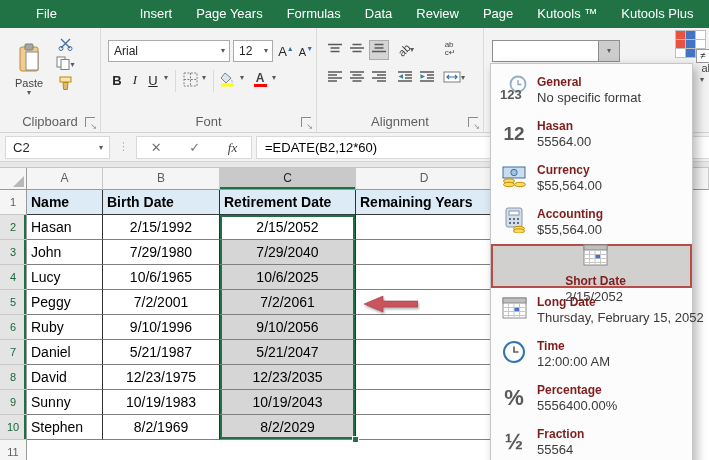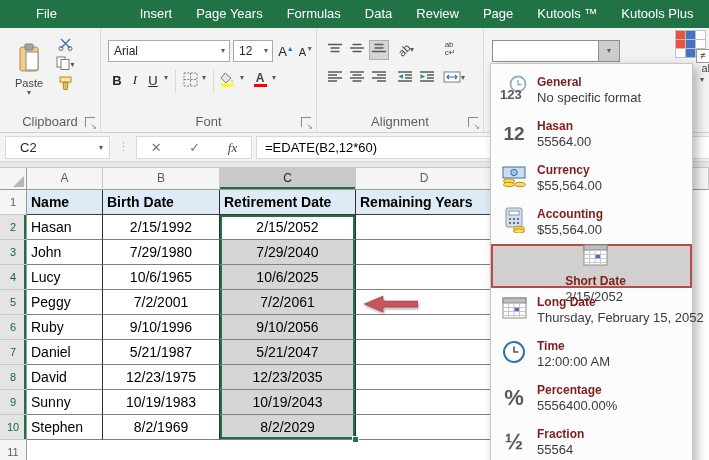--- a/index.html
+++ b/index.html
@@ -54,21 +54,21 @@
   .cfgrid .r{background:#e8533f;} .cfgrid .bl{background:#4472c4;}
   .cfne{position:absolute;right:-6px;bottom:-6px;width:13px;height:12px;background:#fff;
     border:1px solid #9a9a9a;font-size:10px;line-height:12px;text-align:center;color:#262626;}
   .cftxt{font-size:11px;color:#444;margin-top:4px;align-self:flex-end;padding-right:2px;}
 
   
   .fxbar{position:absolute;top:133px;left:0;width:709px;height:29px;background:#f3f3f3;
     border-bottom:1px solid #d6d6d6;box-sizing:border-box;}
   .fxbox{position:absolute;top:3px;height:23px;background:#fff;border:1px solid #d9d9d9;
     box-sizing:border-box;display:flex;align-items:center;font-size:13px;color:#262626;}
-  .namebox{left:5px;width:105px;padding-left:14px;}
+  .namebox{left:5px;width:105px;padding-left:7px;}
   .namebox .caret{margin-left:auto;padding-right:6px;}
   .fxdots{position:absolute;left:118px;top:7px;color:#ababab;font-size:11px;letter-spacing:0;}
   .fxbtns{left:136px;width:116px;justify-content:space-around;color:#767676;}
   .fxbtns .fx{font-style:italic;font-family:"Liberation Serif",serif;color:#3f3f3f;}
   .formula{left:256px;width:495px;padding-left:8px;color:#000;}
   .fxgap{position:absolute;top:162px;left:0;width:709px;height:6px;background:#e7e7e7;border-bottom:1px solid #c6c6c6;box-sizing:border-box;}
 
   
   .sheet{position:absolute;top:168px;left:0;width:709px;height:292px;overflow:hidden;background:#fff;}
   .grid{display:grid;grid-template-columns:27px 76px 117px 136px 137px 1fr;

